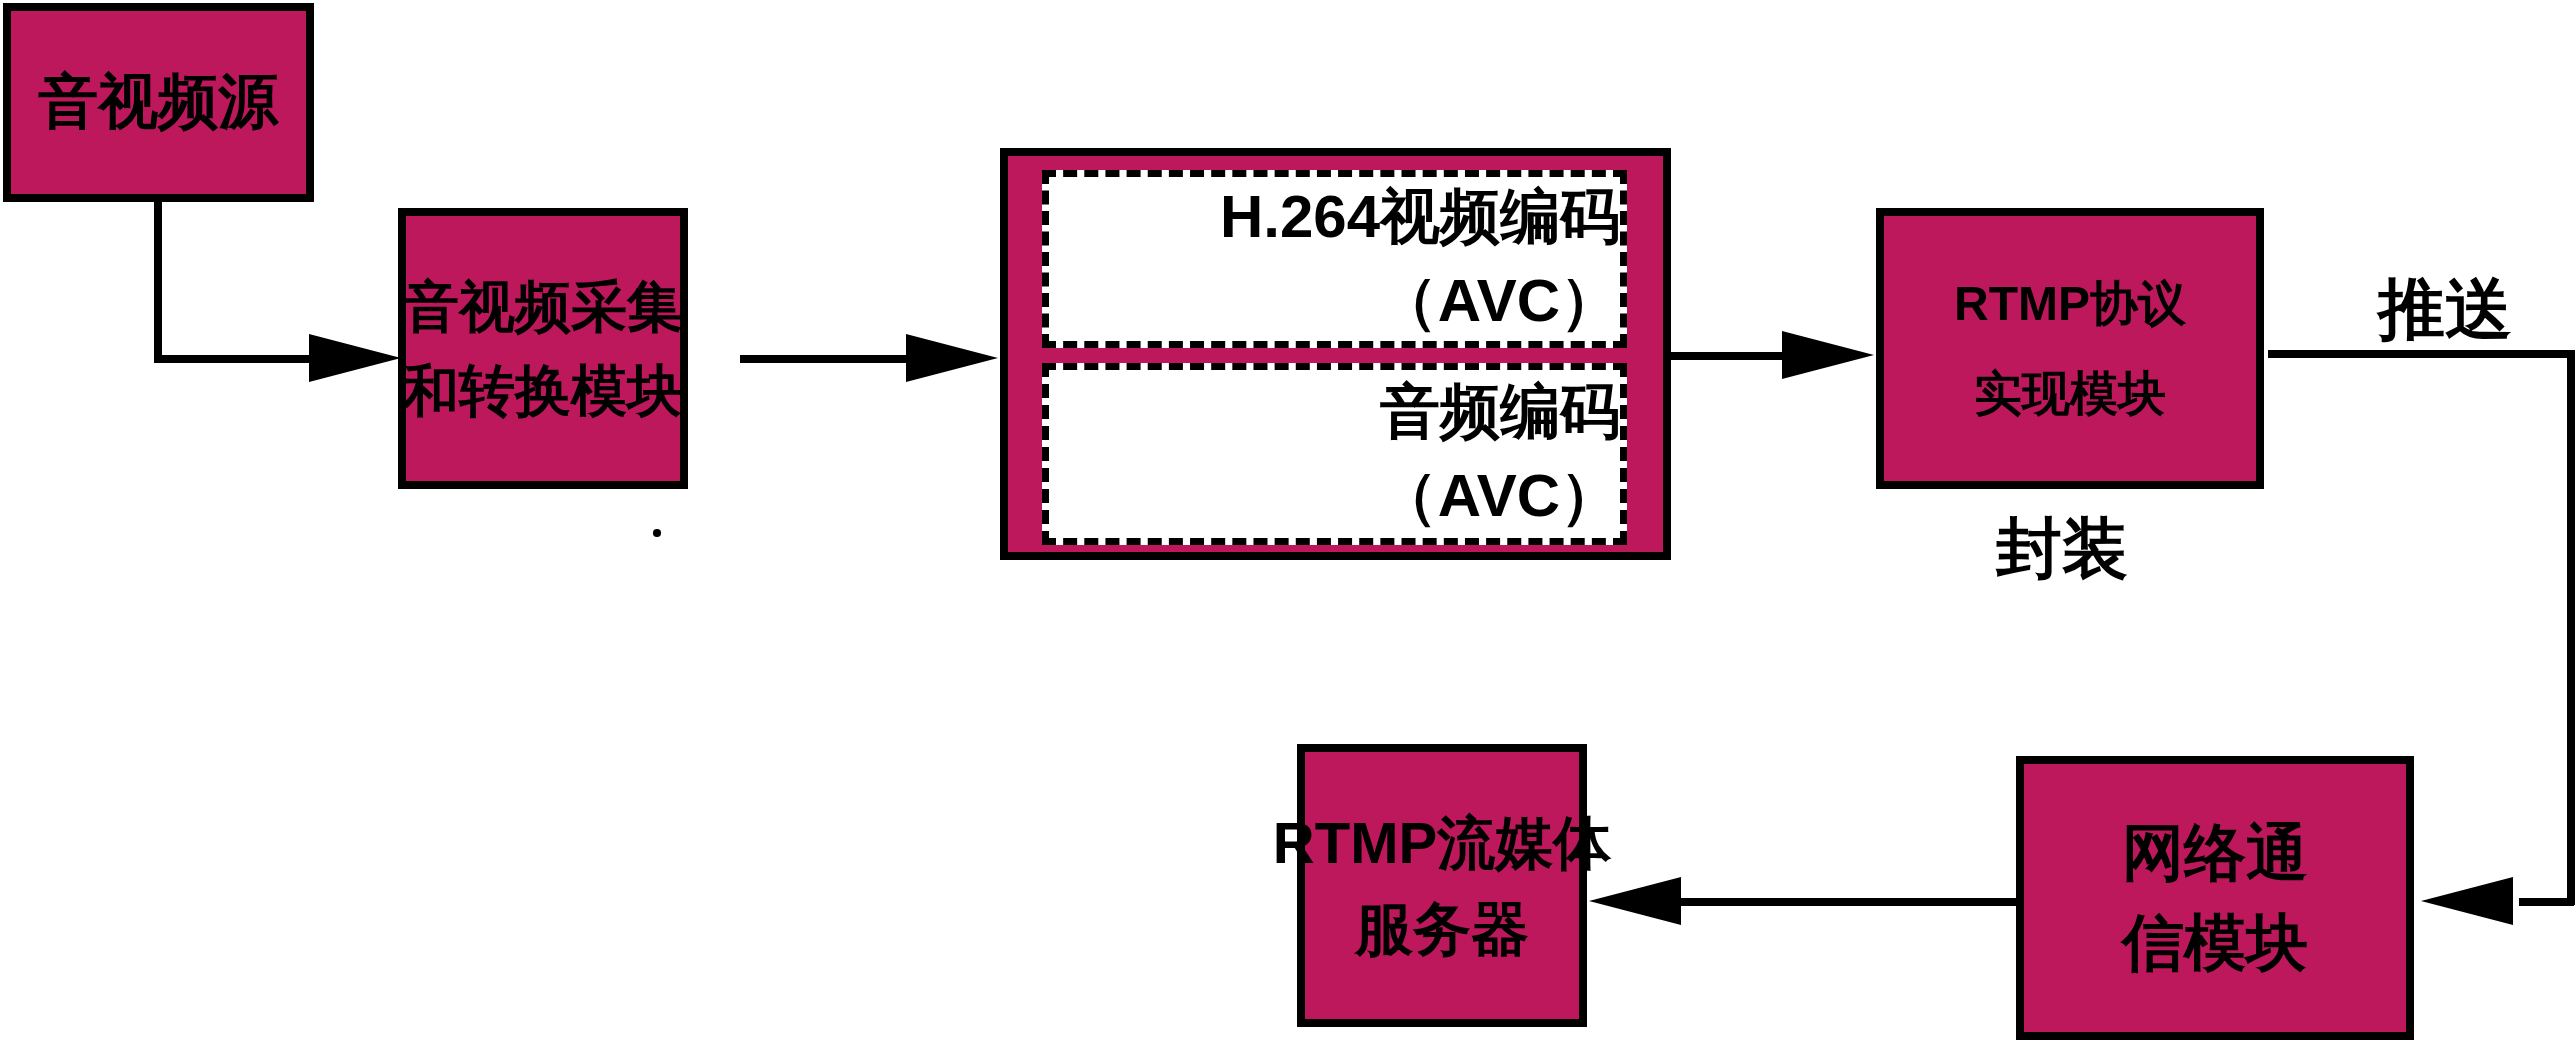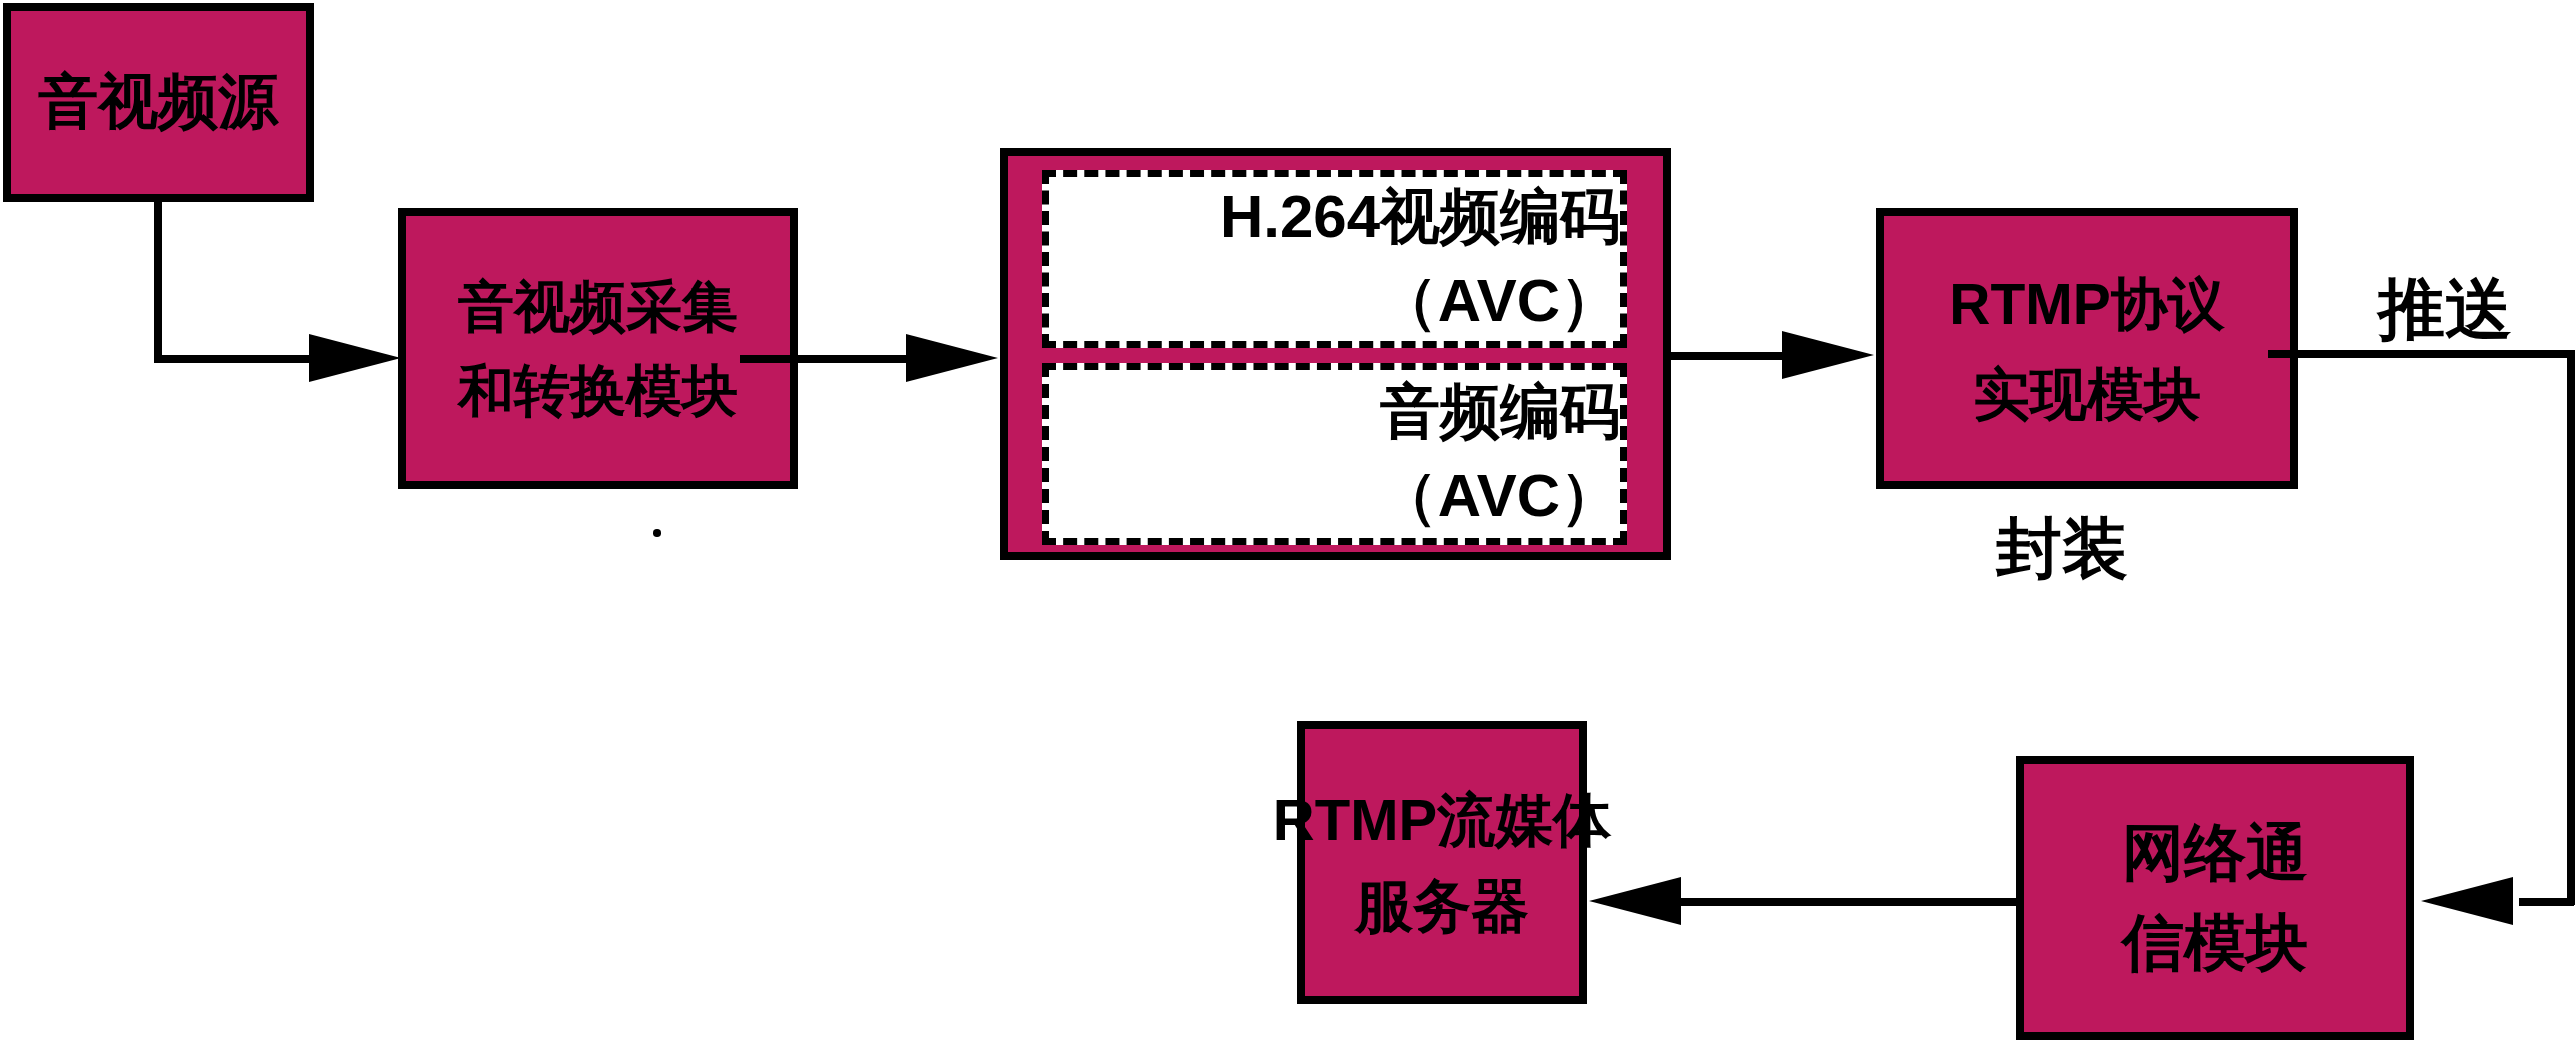--- a/index.html
+++ b/index.html
@@ -51,27 +51,27 @@
     white-space:nowrap;
   }
   .dot{
     position:absolute;
     width:7.5px;height:7.5px;
     background:#000;border-radius:50%;
   }
 
   
   #node-source{left:2.8px;top:2.8px;width:311px;height:199px;font-size:60px;}
-  #node-capture{left:398px;top:208px;width:400px;height:281px;font-size:56px;line-height:84px;}
+  #node-capture{left:398px;top:208px;width:290px;height:281px;font-size:56px;line-height:84px;}
   #node-encoder-group{left:1000px;top:148px;width:671px;height:412px;}
   #node-video-encoder{left:1042px;top:170px;width:585px;height:178px;font-size:60px;line-height:84px;}
   #node-audio-encoder{left:1042px;top:363px;width:585px;height:182px;font-size:60px;line-height:84px;}
-  #node-rtmp-protocol{left:1876px;top:208px;width:422px;height:281px;font-size:57px;line-height:90px;}
+  #node-rtmp-protocol{left:1876px;top:208px;width:388px;height:281px;font-size:48px;line-height:90px;}
   #node-network-comm{left:2016px;top:756px;width:398px;height:284px;font-size:62px;line-height:90px;}
-  #node-rtmp-server{left:1297px;top:721px;width:290px;height:283px;font-size:58px;line-height:86px;}
+  #node-rtmp-server{left:1297px;top:744px;width:290px;height:283px;font-size:58px;line-height:86px;}
 
   
   #conn-source-v{left:154px;top:201px;width:7.5px;height:161px;}
   #conn-source-h{left:154px;top:355px;width:161px;height:7.5px;}
   #arrow-into-capture{left:309px;top:334px;}
   #conn-capture-encoder{left:740px;top:355px;width:169px;height:7.5px;}
   #arrow-into-encoder{left:906px;top:334px;}
   #conn-encoder-rtmp{left:1671px;top:352px;width:114px;height:7.5px;}
   #arrow-into-rtmp{left:1782px;top:331px;}
   #conn-push-h{left:2268px;top:350px;width:306px;height:7.5px;}

